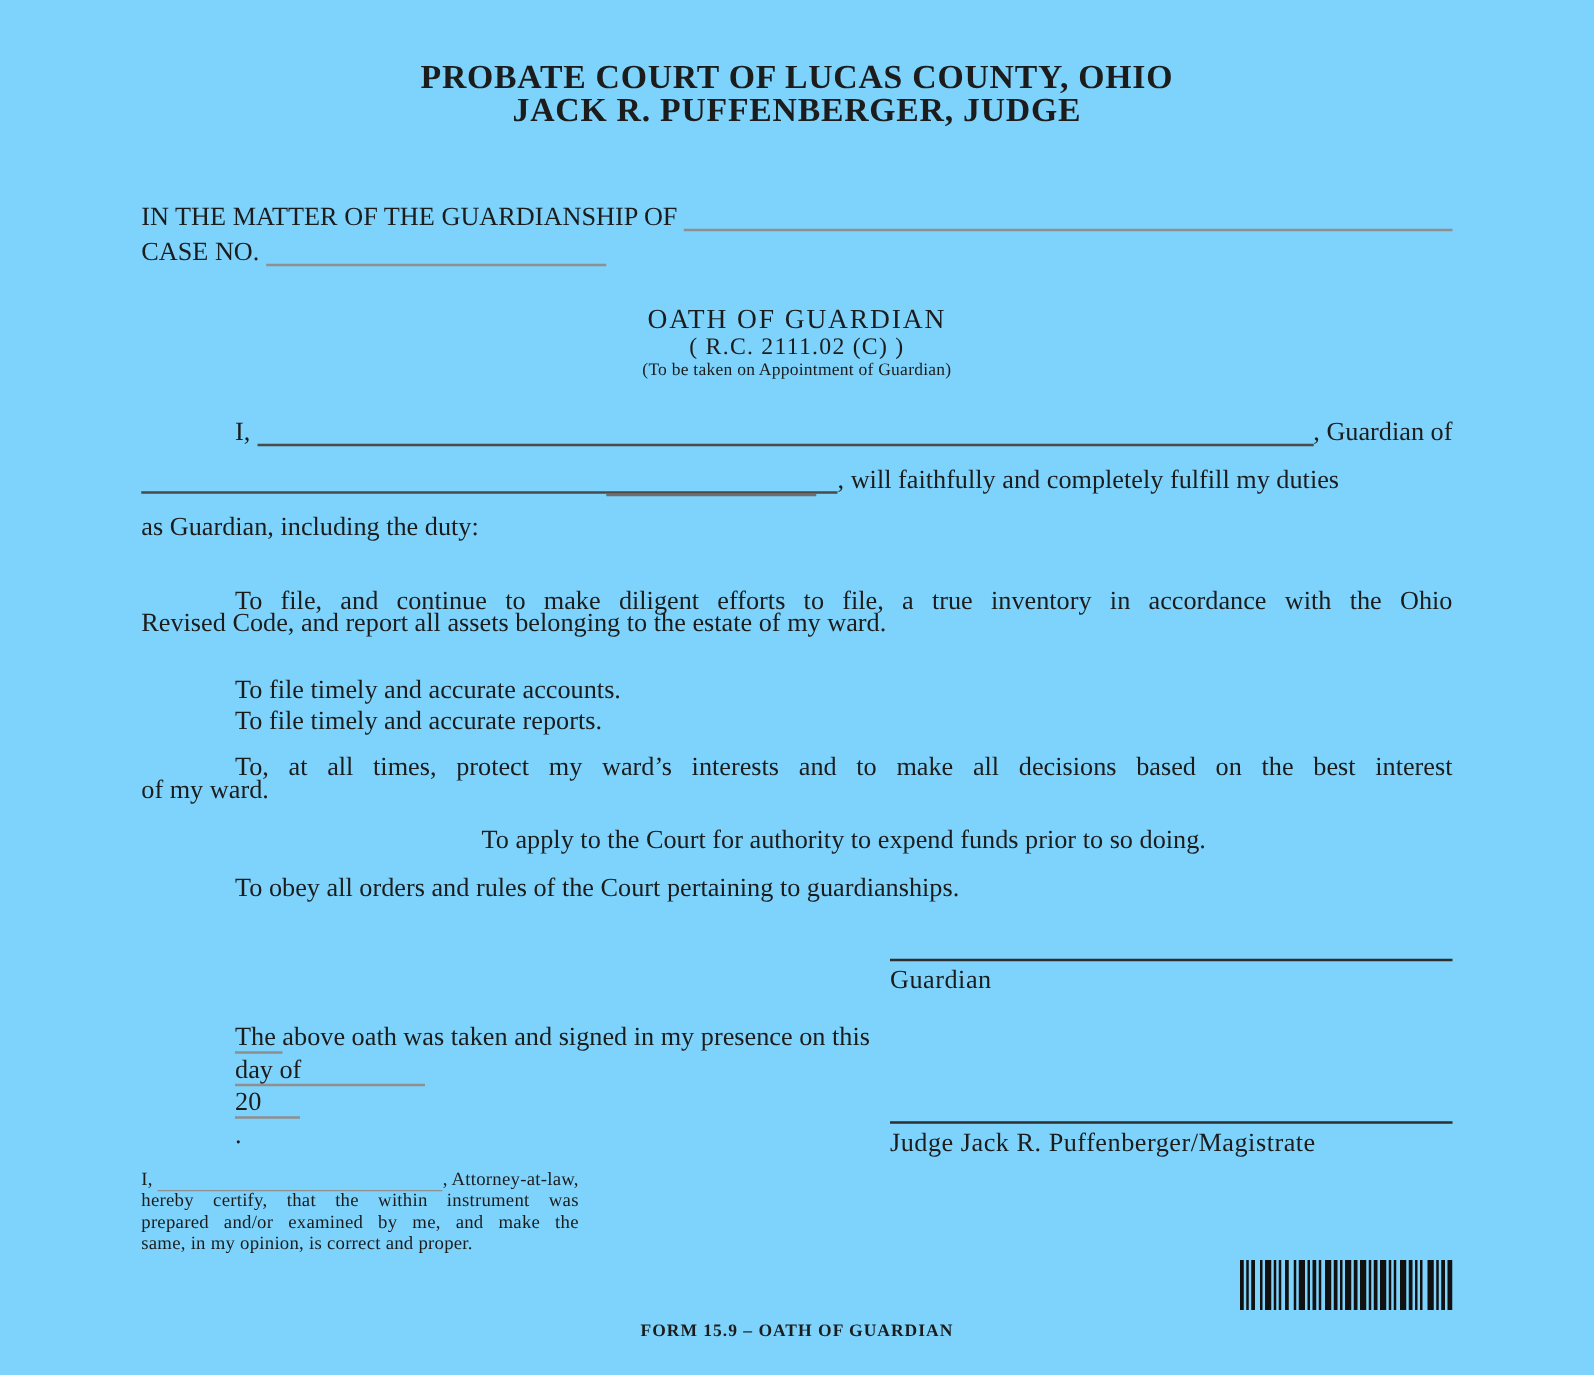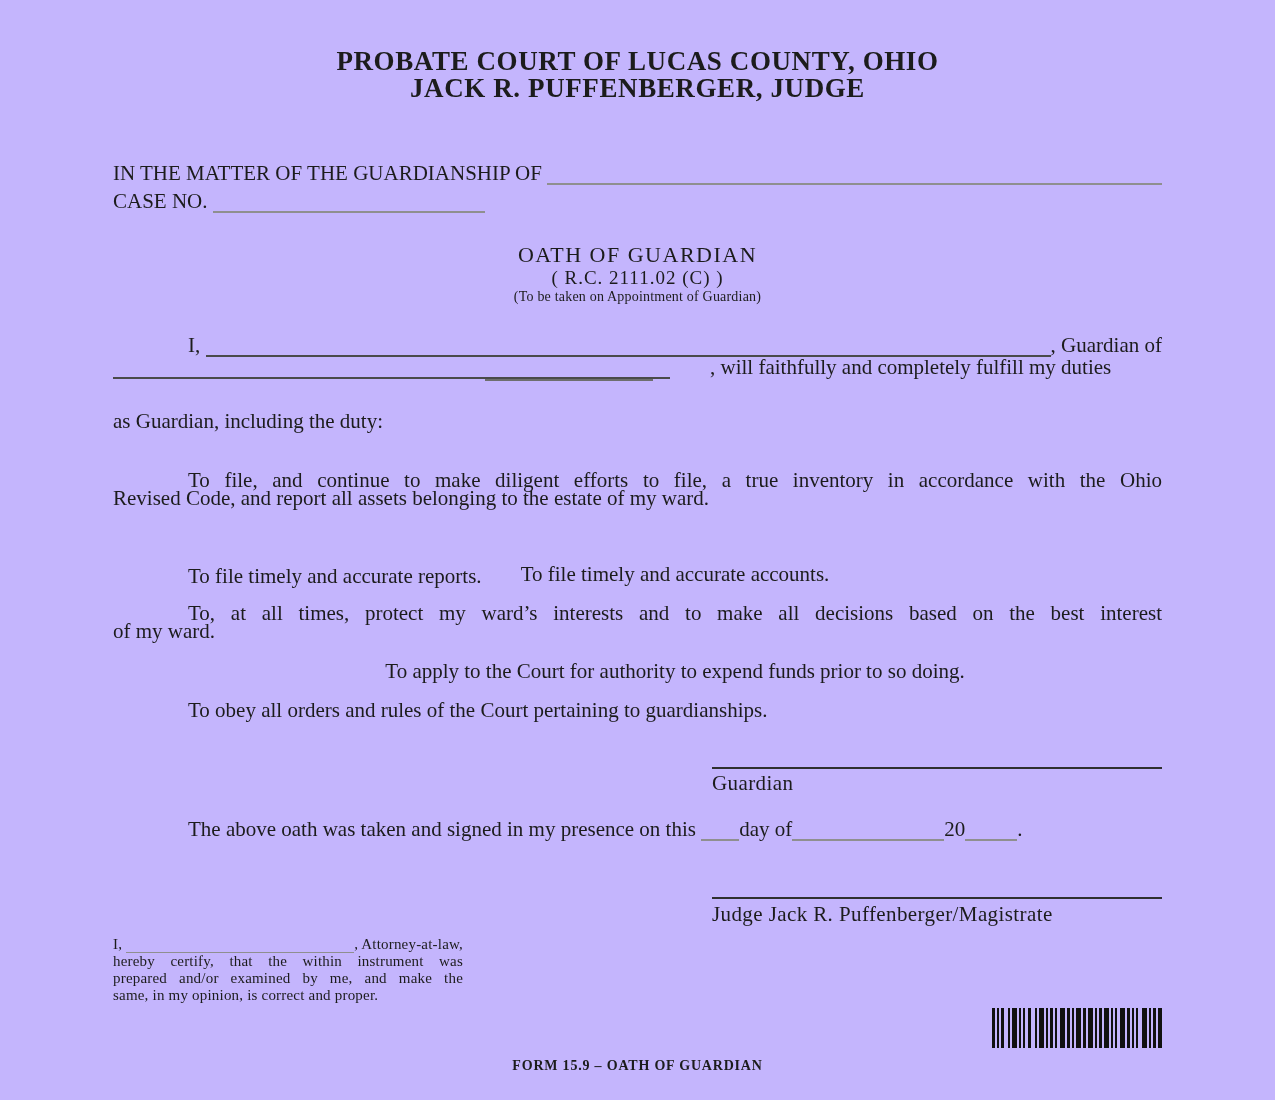--- a/index.html
+++ b/index.html
@@ -4,21 +4,21 @@
 <style>
   * { margin: 0; padding: 0; box-sizing: border-box; }
   html, body { width: 1275px; height: 1100px; }
   body {
     background: #ffffff;
     font-family: "Liberation Serif", serif;
     color: #1c1c1c;
     position: relative;
     overflow: hidden;
   }
-  .page { position: absolute; inset: 0; background: #c4b5fd; }
+  .page { position: absolute; inset: 0; background: #7dd3fc; }
   .abs { position: absolute; }
 
   
   .court-header {
     left: 0; right: 0; top: 48;
     top: 48px;
     text-align: center;
     font-weight: bold;
     font-size: 27px;
     line-height: 27px;
@@ -122,42 +122,42 @@
     <div class="oath-title">OATH OF GUARDIAN</div>
     <div class="oath-statute">( R.C. 2111.02 (C) )</div>
     <div class="oath-sub">(To be taken on Appointment of Guardian)</div>
   </div>
 
   <div class="abs body-line flex-line indent" style="top:333px;">
     <span>I, </span>
     <span class="blank dark grow"></span>
     <span>, Guardian of</span>
   </div>
-  <div class="abs body-line flex-line" style="top:355px;gap:40px;">
+  <div class="abs body-line flex-line" style="top:371px;">
     <span class="blank dark ward-blank" style="width:557px;"><span class="scan-artifact"></span></span>
     <span>, will faithfully and completely fulfill my duties</span>
   </div>
   <div class="abs body-line" style="top:409px;">as Guardian, including the duty:</div>
 
   <div class="abs body-line indent justify-stretch" style="top:468px;">To file, and continue to make diligent efforts to file, a true inventory in accordance with the Ohio</div>
   <div class="abs body-line" style="top:486px;">Revised Code, and report all assets belonging to the estate of my ward.</div>
 
   <div class="abs body-line indent" style="top:524px;margin-top:40px;">To file timely and accurate reports.</div>
-  <div class="abs body-line indent" style="top:562px;text-align:center;">To file timely and accurate accounts.</div>
+  <div class="abs body-line indent" style="top:539px;">To file timely and accurate accounts.</div>
 
   <div class="abs body-line indent justify-stretch" style="top:601px;">To, at all times, protect my ward’s interests and to make all decisions based on the best interest</div>
   <div class="abs body-line" style="top:619px;">of my ward.</div>
 
   <div class="abs body-line indent" style="top:659px;text-align:center;">To apply to the Court for authority to expend funds prior to so doing.</div>
   <div class="abs body-line indent" style="top:698px;">To obey all orders and rules of the Court pertaining to guardianships.</div>
 
   <div class="abs sig-block sig-rule" style="top:767px;"></div>
   <div class="abs sig-block sig-label" style="top:771px;">Guardian</div>
 
-  <div class="abs body-line flex-line indent" style="top:817px;">
+  <div class="abs body-line flex-line indent" style="top:817px;flex-direction:column;">
     <span>The above oath was taken and signed in my presence on this </span>
     <span class="blank" style="width:38px;"></span>
     <span>day of</span>
     <span class="blank" style="width:152px;"></span>
     <span>20</span>
     <span class="blank" style="width:52px;"></span>
     <span>.</span>
   </div>
 
   <div class="abs sig-block sig-rule" style="top:897px;"></div>

